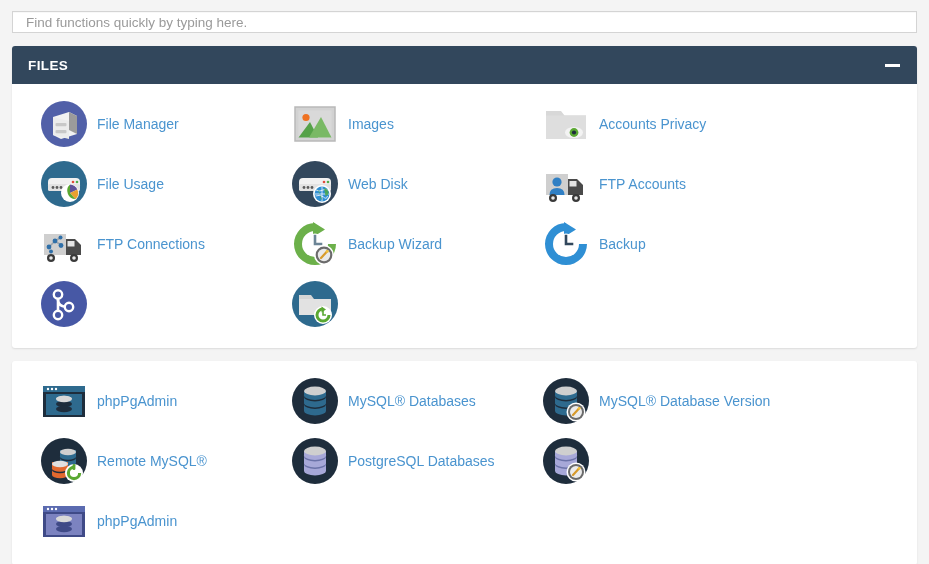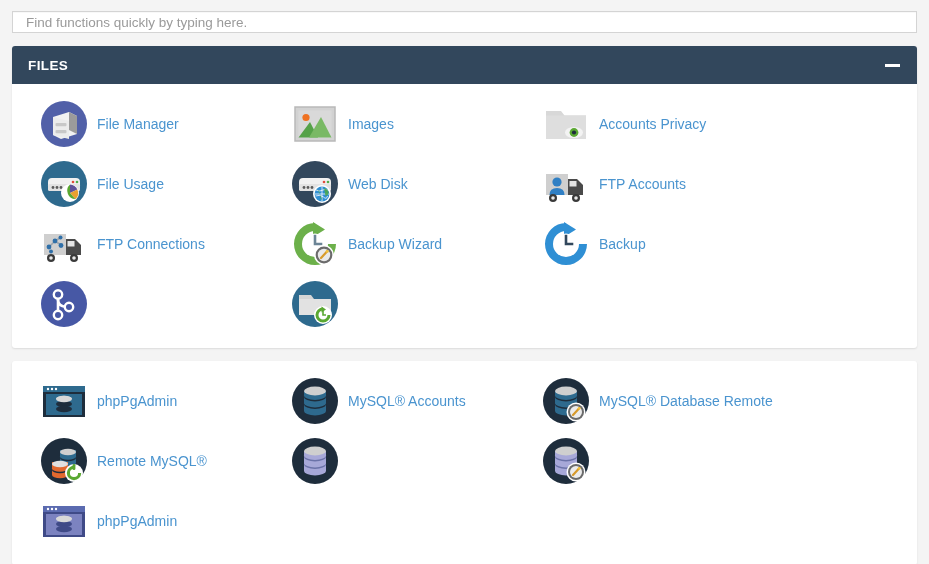--- a/index.html
+++ b/index.html
@@ -311,41 +311,41 @@
               <circle cx="24" cy="24" r="23" fill="#1e2d3c"></circle>
               <rect x="13" y="14" width="22" height="20" fill="#2e6a8e"></rect>
               <ellipse cx="24" cy="34" rx="11" ry="4.4" fill="#2e6a8e"></ellipse>
               <ellipse cx="24" cy="27.5" rx="11" ry="4.4" fill="#1e2d3c"></ellipse>
               <ellipse cx="24" cy="26" rx="11" ry="4.4" fill="#2e6a8e"></ellipse>
               <ellipse cx="24" cy="20" rx="11" ry="4.4" fill="#1e2d3c"></ellipse>
               <ellipse cx="24" cy="18.5" rx="11" ry="4.4" fill="#2e6a8e"></ellipse>
               <ellipse cx="24" cy="14" rx="11" ry="4.4" fill="#cfcfcf"></ellipse>
             </svg>
           </span>
-          <span class="label">MySQL® Accounts</span>
+          <span class="label">MySQL® Databases</span>
         </a>
         <a class="cell">
           <span class="ico">
             <svg viewBox="0 0 48 48">
               <circle cx="24" cy="24" r="23" fill="#1e2d3c"></circle>
               <rect x="13" y="14" width="22" height="20" fill="#2e6a8e"></rect>
               <ellipse cx="24" cy="34" rx="11" ry="4.4" fill="#2e6a8e"></ellipse>
               <ellipse cx="24" cy="27.5" rx="11" ry="4.4" fill="#1e2d3c"></ellipse>
               <ellipse cx="24" cy="26" rx="11" ry="4.4" fill="#2e6a8e"></ellipse>
               <ellipse cx="24" cy="20" rx="11" ry="4.4" fill="#1e2d3c"></ellipse>
               <ellipse cx="24" cy="18.5" rx="11" ry="4.4" fill="#2e6a8e"></ellipse>
               <ellipse cx="24" cy="14" rx="11" ry="4.4" fill="#cfcfcf"></ellipse>
               <circle cx="34" cy="35" r="9.5" fill="#ffffff"></circle>
               <circle cx="34" cy="35" r="8" fill="#6b6b6b"></circle>
               <circle cx="34" cy="35" r="6" fill="#ececec"></circle>
               <path d="M31 38 L37 31.5" stroke="#d79a2b" stroke-width="2.2" stroke-linecap="round"></path>
               <circle cx="37.2" cy="31.3" r="1.4" fill="#f0c040"></circle>
             </svg>
           </span>
-          <span class="label">MySQL® Database Remote</span>
+          <span class="label">MySQL® Database Version</span>
         </a>
       </div>
 
       <div class="row">
         <a class="cell">
           <span class="ico">
             <svg viewBox="0 0 48 48">
               <circle cx="24" cy="24" r="23" fill="#1e2d3c"></circle>
               <rect x="20" y="13" width="16" height="13" fill="#2e6a8e"></rect>
               <ellipse cx="28" cy="26" rx="8" ry="3.3" fill="#2e6a8e"></ellipse>
@@ -370,20 +370,21 @@
               <circle cx="24" cy="24" r="23" fill="#1e2d3c"></circle>
               <rect x="13" y="14" width="22" height="20" fill="#a7a8d8"></rect>
               <ellipse cx="24" cy="34" rx="11" ry="4.4" fill="#a7a8d8"></ellipse>
               <ellipse cx="24" cy="27.5" rx="11" ry="4.4" fill="#6b72a8"></ellipse>
               <ellipse cx="24" cy="26" rx="11" ry="4.4" fill="#a7a8d8"></ellipse>
               <ellipse cx="24" cy="20" rx="11" ry="4.4" fill="#6b72a8"></ellipse>
               <ellipse cx="24" cy="18.5" rx="11" ry="4.4" fill="#a7a8d8"></ellipse>
               <ellipse cx="24" cy="14" rx="11" ry="4.4" fill="#cfcfcf"></ellipse>
             </svg>
           </span>
+          <span class="label">PostgreSQL Databases</span>
         </a>
         <a class="cell">
           <span class="ico">
             <svg viewBox="0 0 48 48">
               <circle cx="24" cy="24" r="23" fill="#1e2d3c"></circle>
               <rect x="13" y="14" width="22" height="20" fill="#a7a8d8"></rect>
               <ellipse cx="24" cy="34" rx="11" ry="4.4" fill="#a7a8d8"></ellipse>
               <ellipse cx="24" cy="27.5" rx="11" ry="4.4" fill="#6b72a8"></ellipse>
               <ellipse cx="24" cy="26" rx="11" ry="4.4" fill="#a7a8d8"></ellipse>
               <ellipse cx="24" cy="20" rx="11" ry="4.4" fill="#6b72a8"></ellipse>

